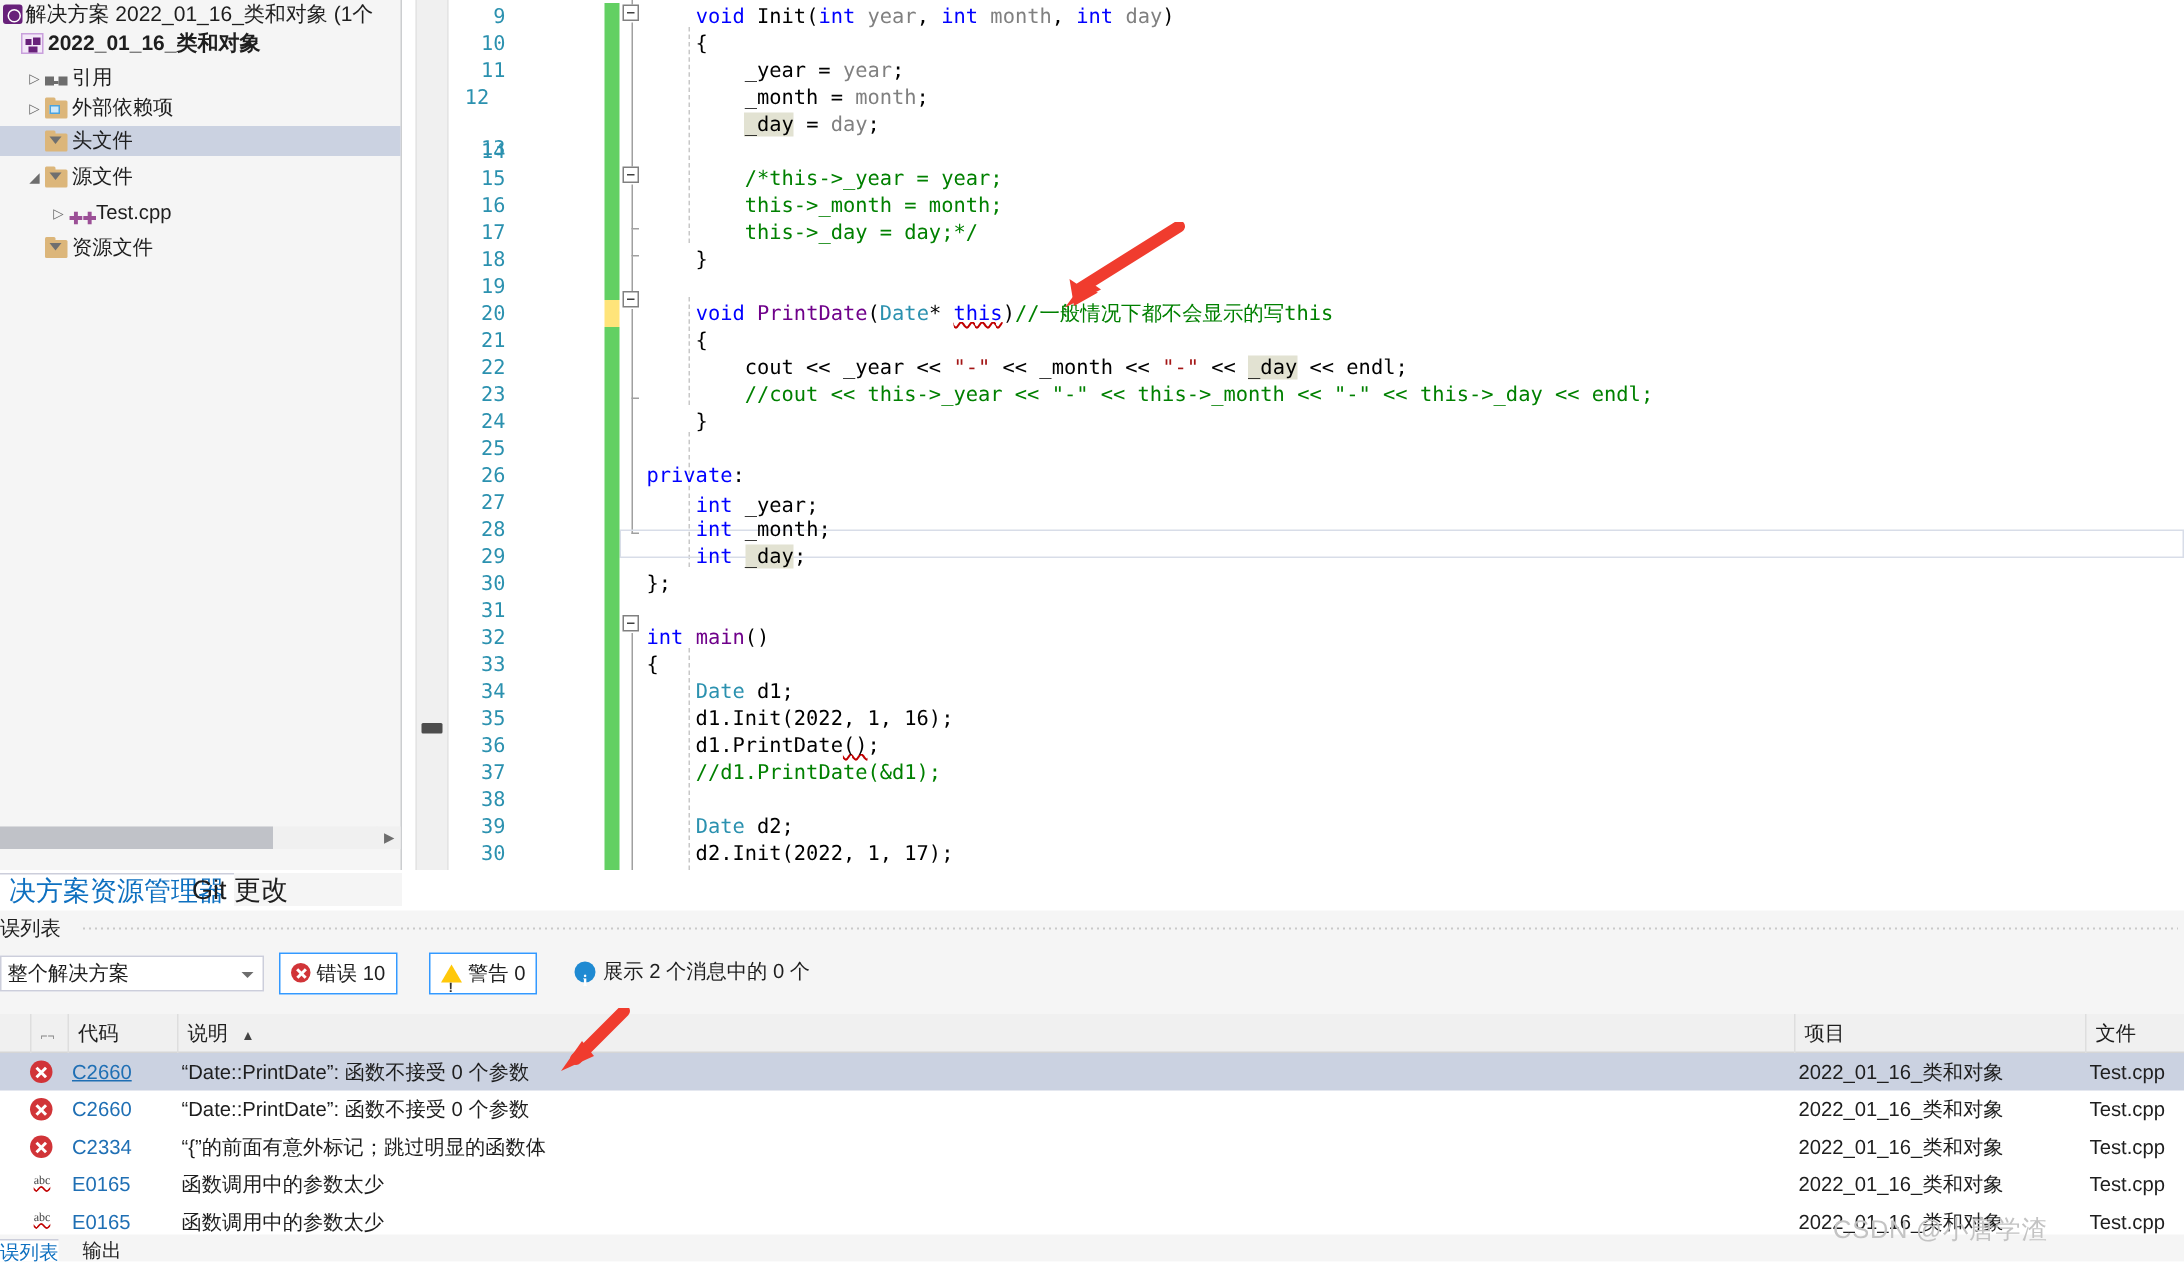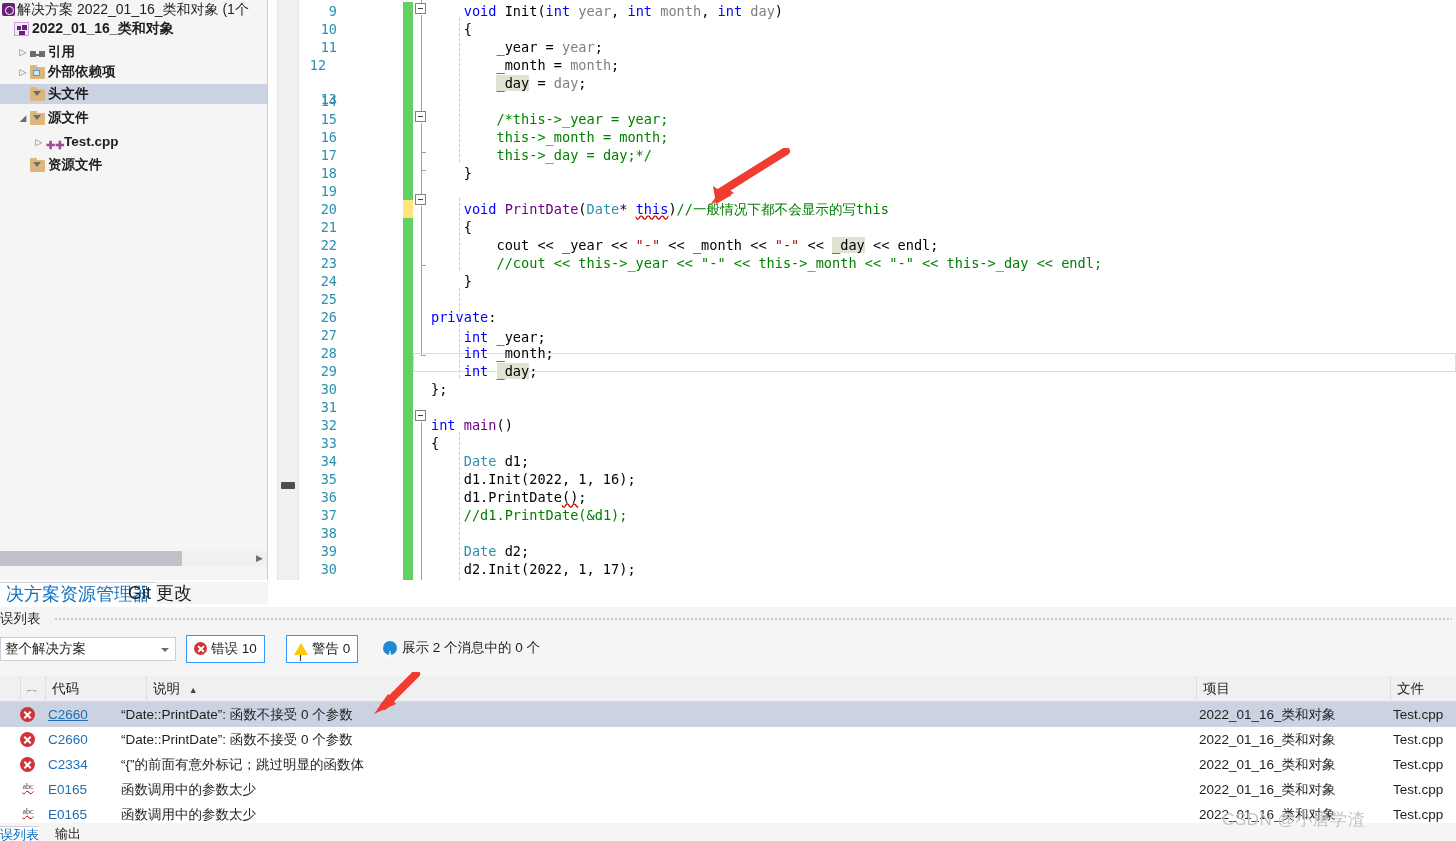--- a/index.html
+++ b/index.html
@@ -35,21 +35,21 @@
     position: absolute; left: 0; width: 268px; height: 20px;
     line-height: 20px; white-space: nowrap; font-size: 13.5px;
     color: #1e1e1e;
   }
   .se-row.selected { background: #cbd2e1; }
   .se-exp {
     display: inline-block; width: 14px; text-align: center;
     color: #6d6d6d; font-size: 9px; vertical-align: 1px;
   }
   .se-ico { display: inline-block; width: 18px; vertical-align: -3px; position: relative; }
-  .se-label { display: inline-block; vertical-align: 0px; font-weight: bold; }
+  .se-label { display: inline-block; vertical-align: 0px; }
   .se-label.bold { font-weight: bold; font-size: 14px; }
 
   
   .ico-folder {
     width: 15px; height: 12px; background: #dcb67a;
     border-radius: 1px; display: inline-block; position: relative;
   }
   .ico-folder::before {
     content: ""; position: absolute; left: 0; top: -2px; width: 7px; height: 3px;
     background: #dcb67a; border-radius: 1px 1px 0 0;
@@ -498,21 +498,21 @@
     </div>
 
     <div id="el-table">
       <div id="el-header">
         <div class="el-th" style="left:20px;width:25px;">
           <span style="font-size:8px;color:#888;">⌐¬</span>
         </div>
         <div class="el-th" style="left:45px;width:73px;">
           <span>代码</span>
         </div>
-        <div class="el-th" style="left:118px;width:1078px;margin-left:28px;">
+        <div class="el-th" style="left:118px;width:1078px;">
           <span>说明</span>
           <span style="font-size:9px;margin-left:5px;color:#444;">▲</span>
         </div>
         <div class="el-th" style="left:1196px;width:194px;">
           <span>项目</span>
         </div>
         <div class="el-th" style="left:1390px;width:66px;">
           <span>文件</span>
         </div>
       </div>

